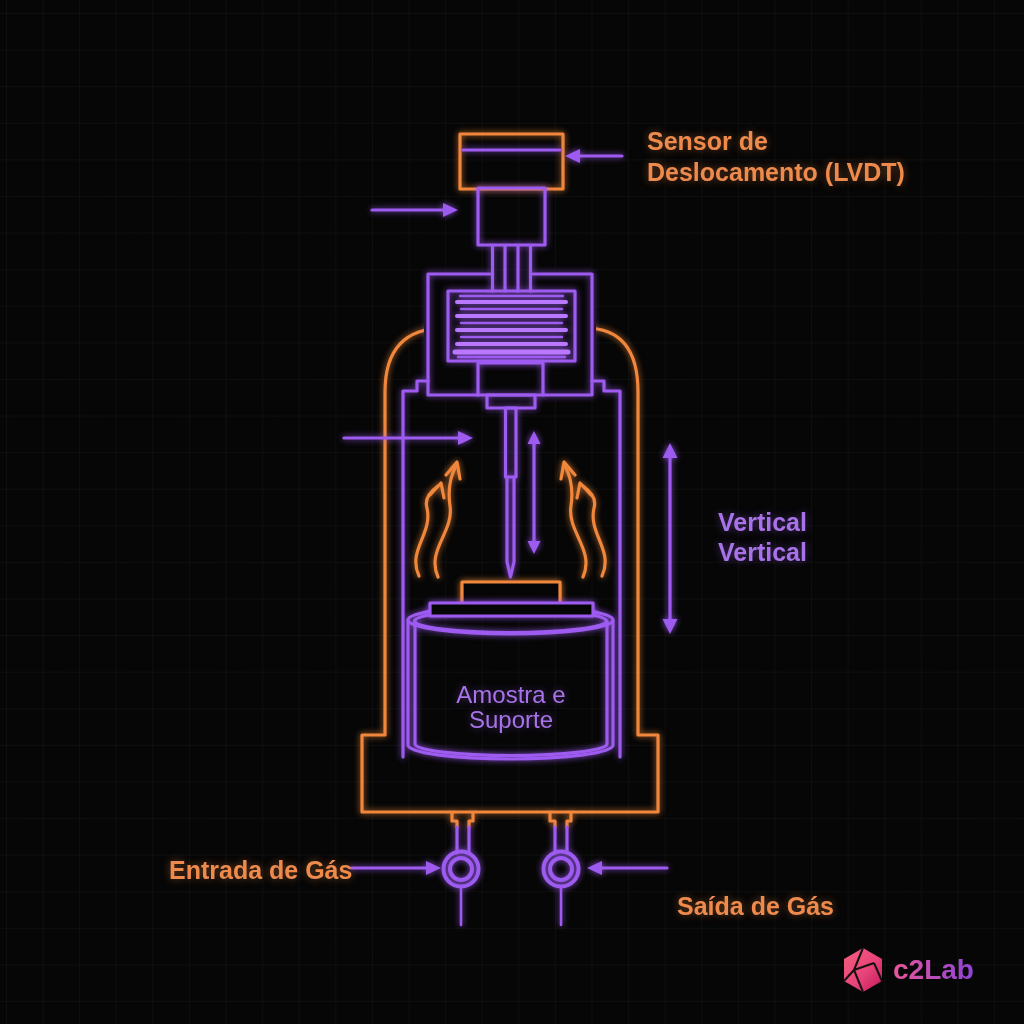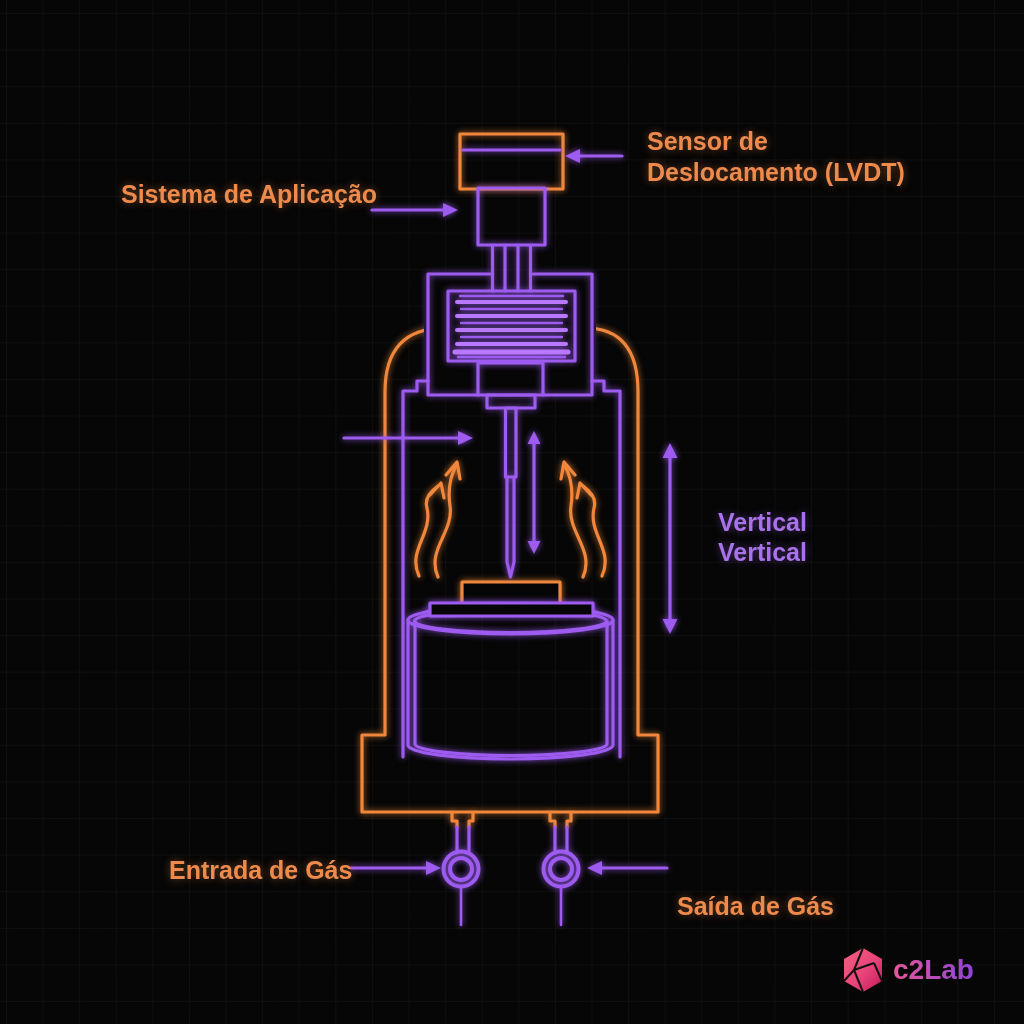--- a/index.html
+++ b/index.html
@@ -166,34 +166,37 @@
         <polygon class="fillhead" points="441,868 426,861 426,875"></polygon>
       </g>
       <g>
         <line x1="667" y1="868" x2="595" y2="868"></line>
         <polygon class="fillhead" points="587,868 602,861 602,875"></polygon>
       </g>
     </g>
   </svg>
 
   <div class="lbl orange" style="left:121px;top:179px;">
-    <div>Sistema de Aplicação</div>
   </div>
 
   <div class="lbl orange" style="left:640px;top:126px;line-height:31px;margin-left:7px;">
     <div>Sensor de</div>
     <div>Deslocamento (LVDT)</div>
   </div>
 
 
   <div class="lbl purple center" style="left:660px;top:507px;width:205px;">
     <div>Vertical</div>
     <div>Vertical</div>
   </div>
 
+  <div class="lbl purple center regular" style="left:411px;top:682px;width:200px;">
+    <div>Amostra e</div>
+    <div>Suporte</div>
+  </div>
 
   <div class="lbl orange" style="left:169px;top:855px;">Entrada de Gás</div>
 
   <div class="lbl orange" style="left:677px;top:855px;margin-top:36px;">Saída de Gás</div>
 
   <div class="logo">
     <svg width="46" height="48" viewBox="0 0 46 48">
       <defs>
         <linearGradient id="hexg" x1="0" y1="0" x2="1" y2="1">
           <stop offset="0" stop-color="#F4607E"></stop>

